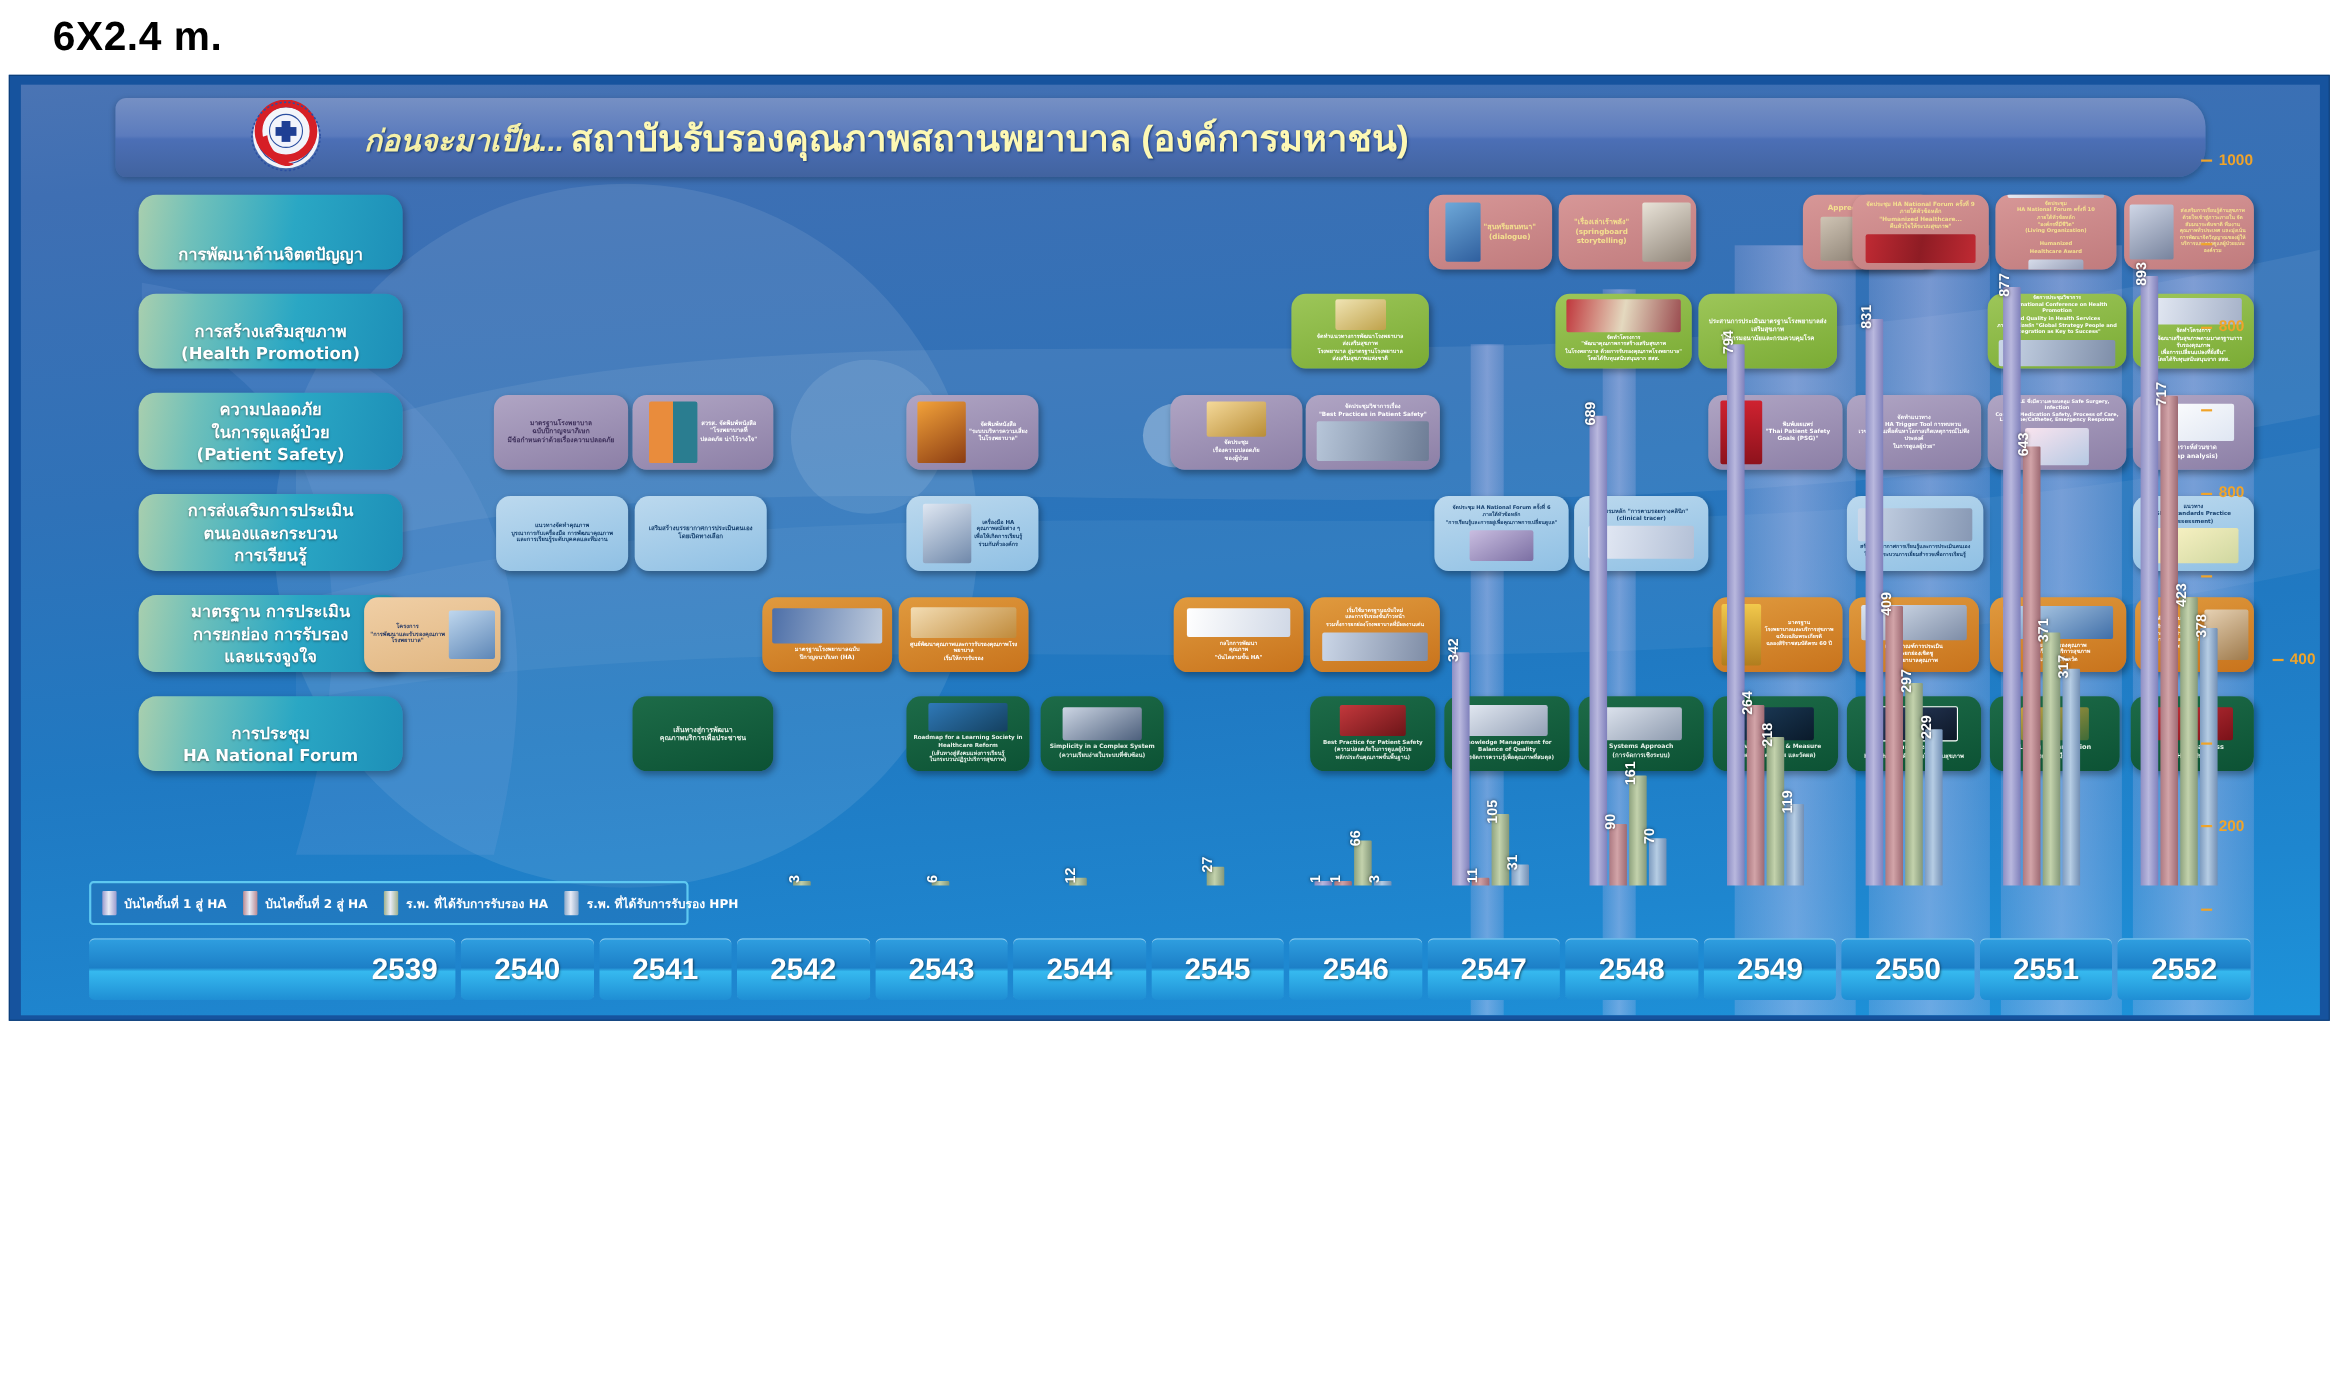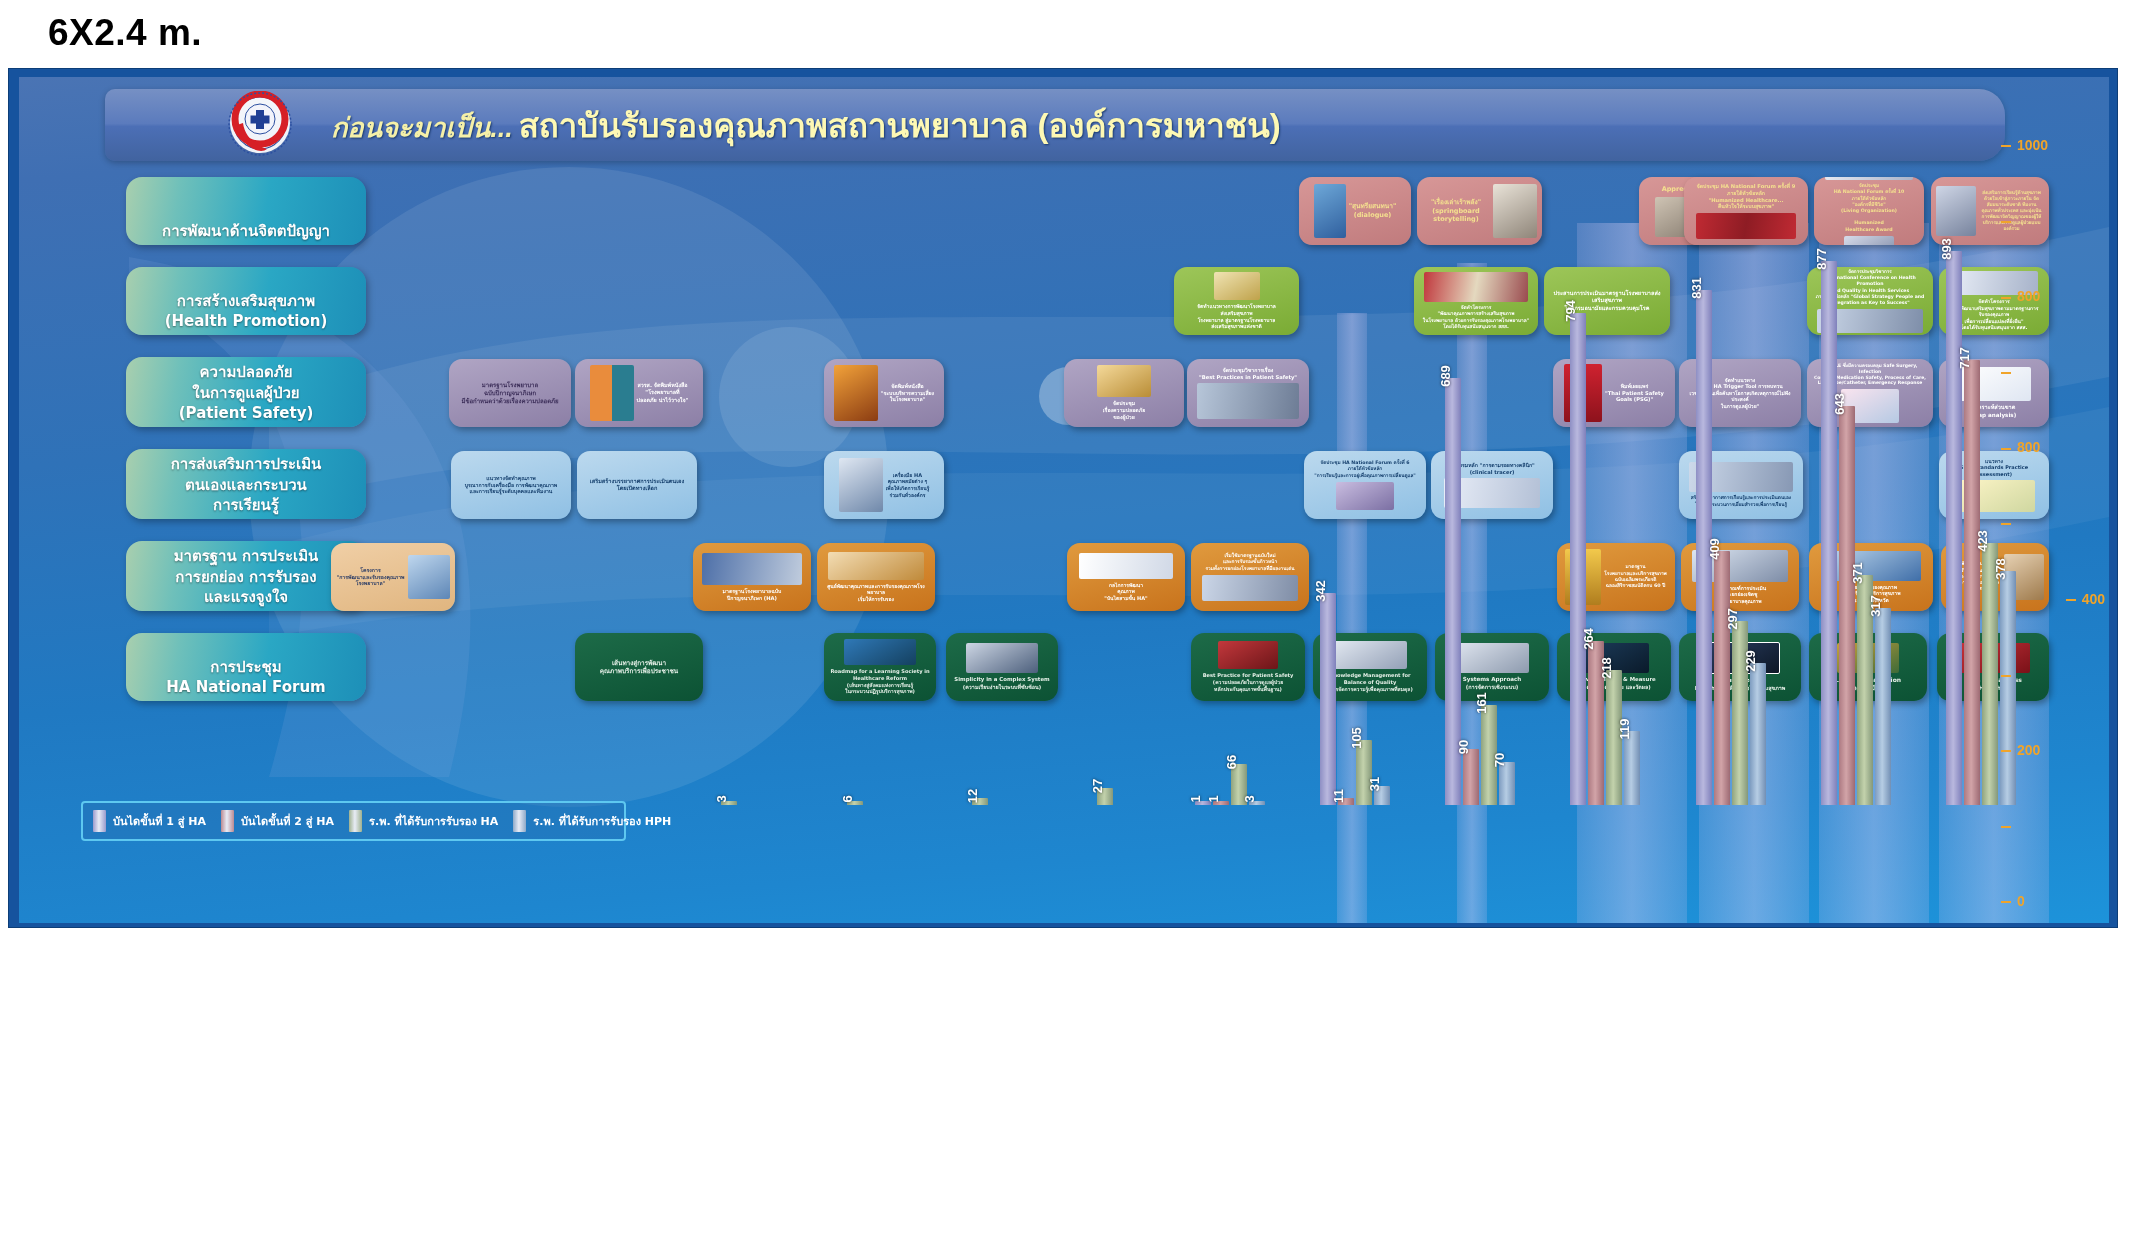--- a/index.html
+++ b/index.html
@@ -707,15 +707,33 @@
         <span class="sw" style="background: linear-gradient(90deg, rgb(154, 155, 205), rgb(232, 236, 246) 45%, rgb(154, 155, 205));"></span>
         <span class="lb">บันไดขั้นที่ 1 สู่ HA</span>
         <span class="sw" style="background: linear-gradient(90deg, rgb(187, 138, 146), rgb(232, 236, 246) 45%, rgb(187, 138, 146));"></span>
         <span class="lb">บันไดขั้นที่ 2 สู่ HA</span>
         <span class="sw" style="background: linear-gradient(90deg, rgb(159, 177, 143), rgb(232, 236, 246) 45%, rgb(159, 177, 143));"></span>
         <span class="lb">ร.พ. ที่ได้รับการรับรอง HA</span>
         <span class="sw" style="background: linear-gradient(90deg, rgb(142, 169, 200), rgb(232, 236, 246) 45%, rgb(142, 169, 200));"></span>
         <span class="lb">ร.พ. ที่ได้รับการรับรอง HPH</span>
       </div>
 
+    <div class="yearaxis" id="years-root">
+        <div class="ybase">
+          <span class="ylbl">2539</span>
+        </div>
+        <div class="ycell">2540</div>
+        <div class="ycell">2541</div>
+        <div class="ycell">2542</div>
+        <div class="ycell">2543</div>
+        <div class="ycell">2544</div>
+        <div class="ycell">2545</div>
+        <div class="ycell">2546</div>
+        <div class="ycell">2547</div>
+        <div class="ycell">2548</div>
+        <div class="ycell">2549</div>
+        <div class="ycell">2550</div>
+        <div class="ycell">2551</div>
+        <div class="ycell">2552</div>
+      </div>
 
   </div>
 </div>
 
 </body></html>

